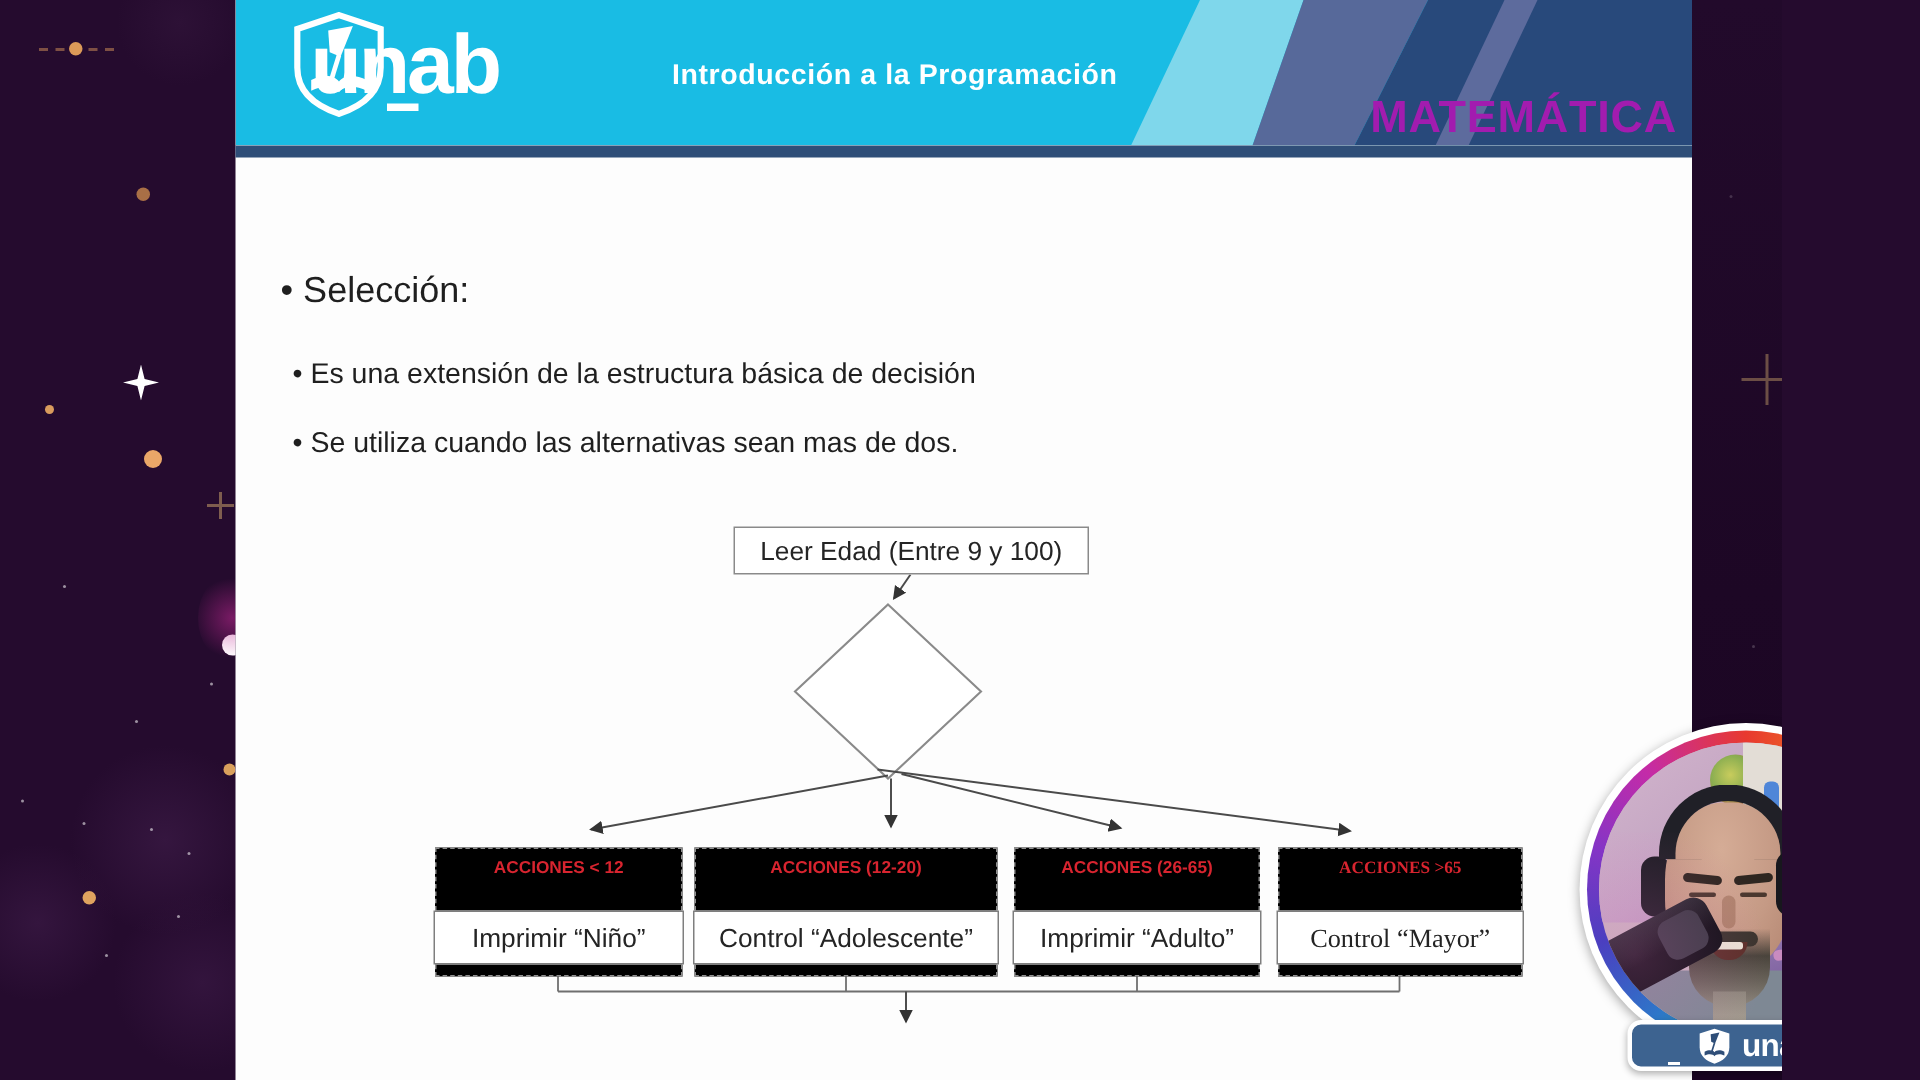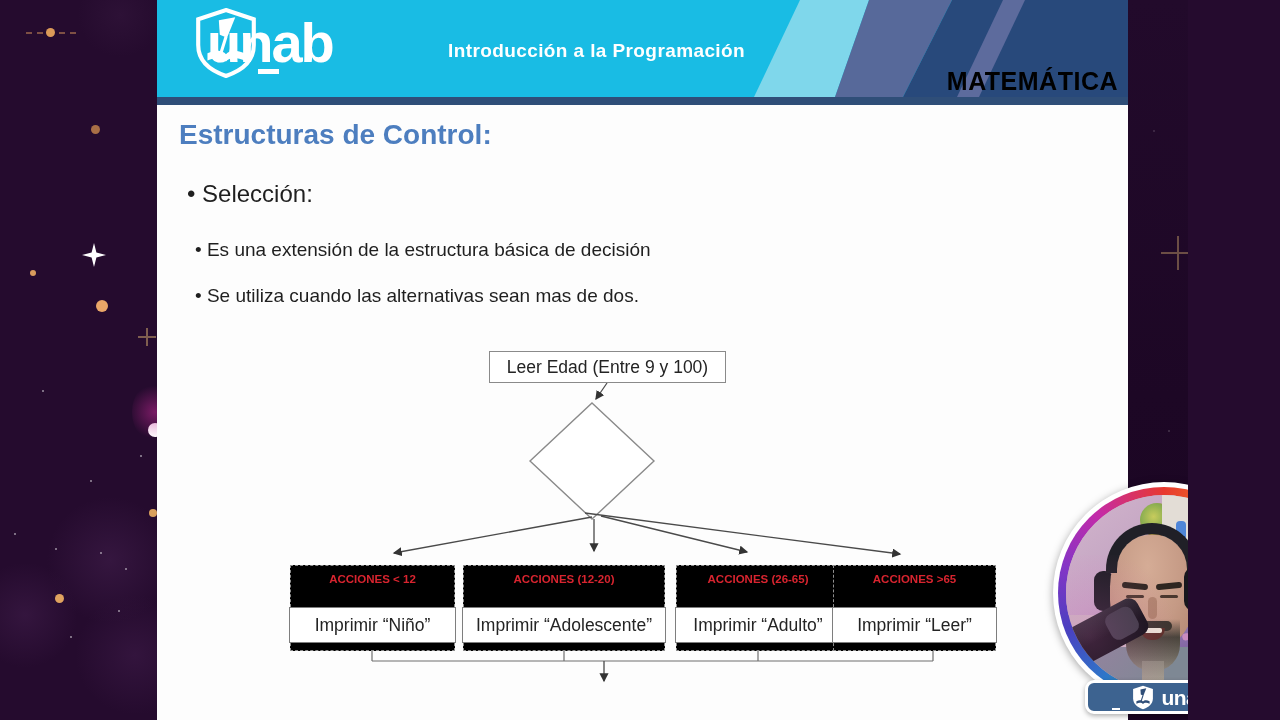--- a/index.html
+++ b/index.html
@@ -34,21 +34,21 @@
 
   
   .hdr { position:absolute; left:0; top:0; width:971px; height:97px; overflow:hidden; }
   .hdr svg { position:absolute; left:0; top:0; }
   .hdr-strip { position:absolute; left:0; top:97px; width:971px; height:8px; background:#2f4e78; }
   .logo { position:absolute; left:38px; top:8px; display:flex; align-items:center; }
   .logo-shield { width:62px; height:70px; }
   .logo-text { position:relative; color:#ffffff; font-size:56px; font-weight:bold; letter-spacing:-2px; margin-left:12px; line-height:70px; }
   .logo-underline { position:absolute; left:63px; bottom:4px; width:21px; height:5px; background:#fff; }
   .course-title { position:absolute; left:291px; top:40px; color:#ffffff; font-size:19px; font-weight:bold; letter-spacing:.4px; }
-  .dept { position:absolute; right:10px; bottom:1px; color:#000000; font-size:25px; font-weight:bold; letter-spacing:.5px; }
+  .dept { position:absolute; right:10px; bottom:1px; color:#a21caf; font-size:30px; font-weight:bold; letter-spacing:.5px; }
 
   
   .slide-title { position:absolute; left:22px; top:119px; color:#4d7ebf; font-size:28px; font-weight:bold; }
   .bullet-main { position:absolute; left:30px; top:180px; color:#1f1f1f; font-size:24px; }
   .bullet-main:before { content:"• "; }
   .bullet-sub { position:absolute; color:#1f1f1f; font-size:19px; }
   .bullet-sub:before { content:"• "; }
   .sub1 { left:38px; top:239px; }
   .sub2 { left:38px; top:285px; }
 
@@ -56,21 +56,21 @@
   .flow-svg { position:absolute; left:0; top:0; }
   .start-box { position:absolute; left:332px; top:351px; width:237px; height:32px;
     border:1.4px solid #8a8a8a; background:#fff; color:#242424; font-size:17.5px;
     display:flex; align-items:center; justify-content:center; }
   .diamond-text { position:absolute; left:370px; top:424px; width:130px; text-align:center;
     color:#242424; font-size:14.5px; font-weight:bold; line-height:18.5px; }
   .branch { position:absolute; top:565px; height:86px; border:1.6px dashed #8f8f8f; background:#000000; }
   .branch.b1 { left:133px; width:165px; }
   .branch.b2 { left:306px; width:202px; }
   .branch.b3 { left:519px; width:164px; }
-  .branch.b4 { left:676px; width:163px; }
+  .branch.b4 { left:695px; width:163px;font-family:Liberation Serif, serif; }
   .branch-label { margin-top:7px; text-align:center; color:#d8242f; font-size:11.5px; font-weight:bold; }
   .action-box { position:absolute; left:-2px; right:-2px; top:41px; height:36px;
     border:1.5px solid #7e7e7e; background:#fff; color:#242424; font-size:17.5px;
     display:flex; align-items:center; justify-content:center; white-space:nowrap; }
 
   
   .webcam { position:absolute; left:1053px; top:482px; width:222px; height:222px; border-radius:50%;
     background:#ffffff; box-shadow:0 2px 8px rgba(0,0,0,.35); }
   .cam-ring { position:absolute; left:5px; top:5px; width:212px; height:212px; border-radius:50%;
     background:conic-gradient(from 0deg, #e8392f 0deg, #f08a1d 45deg, #f3d22b 90deg, #62bb46 135deg,
@@ -180,21 +180,20 @@
           <path d="M12 44 C20 40 27 41 30 45 C33 41 40 40 48 44 L48 51 C40 47 33 48 30 52 C27 48 20 47 12 51 Z" fill="#ffffff"></path>
         </svg>
         <span class="logo-text">unab</span>
         <span class="logo-underline"></span>
       </div>
       <div class="course-title">Introducción a la Programación</div>
       <div class="dept">MATEMÁTICA</div>
     </div>
     <div class="hdr-strip"></div>
 
-    <div class="slide-title">Estructuras de Control:</div>
     <div class="bullet-main">Selección:</div>
     <div class="bullet-sub sub2">Se utiliza cuando las alternativas sean mas de dos.</div>
     <div class="bullet-sub sub1">Es una extensión de la estructura básica de decisión</div>
 
     <svg class="flow-svg" width="971" height="720" viewBox="0 0 971 720">
       <defs>
         <marker id="arw" markerWidth="8" markerHeight="8" refX="6" refY="3.5" orient="auto">
           <path d="M0,0 L7,3.5 L0,7 Z" fill="#333333"></path>
         </marker>
       </defs>
@@ -213,29 +212,29 @@
     </svg>
 
     <div class="start-box">Leer Edad (Entre 9 y 100)</div>
 
     <div class="branch b1">
       <div class="branch-label">ACCIONES &lt; 12</div>
       <div class="action-box">Imprimir “Niño”</div>
     </div>
     <div class="branch b2">
       <div class="branch-label">ACCIONES (12-20)</div>
-      <div class="action-box">Imprimir “Adolescente”</div>
+      <div class="action-box">Control “Adolescente”</div>
     </div>
     <div class="branch b3">
       <div class="branch-label">ACCIONES (26-65)</div>
       <div class="action-box">Imprimir “Adulto”</div>
     </div>
     <div class="branch b4">
       <div class="branch-label">ACCIONES &gt;65</div>
-      <div class="action-box">Imprimir “Leer”</div>
+      <div class="action-box">Control “Mayor”</div>
     </div>
   </div>
 
   <div class="webcam">
     <div class="cam-ring"></div>
     <div class="cam-photo">
       <div class="wall"></div>
       <div class="wall-ball"></div>
       <div class="shelf">
         <div class="shelf-line" style="top:52px;"></div>

